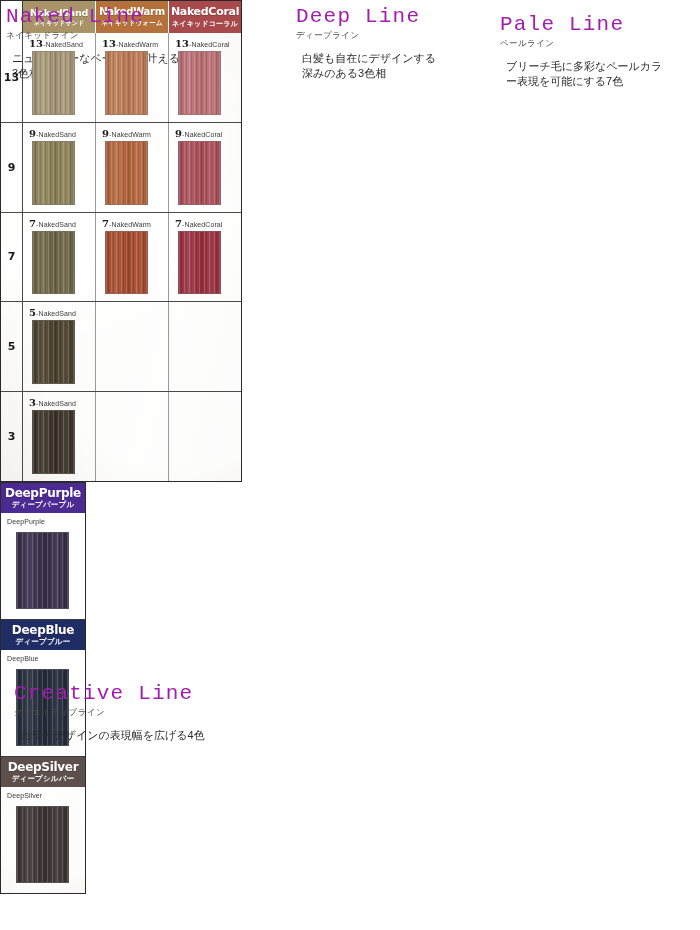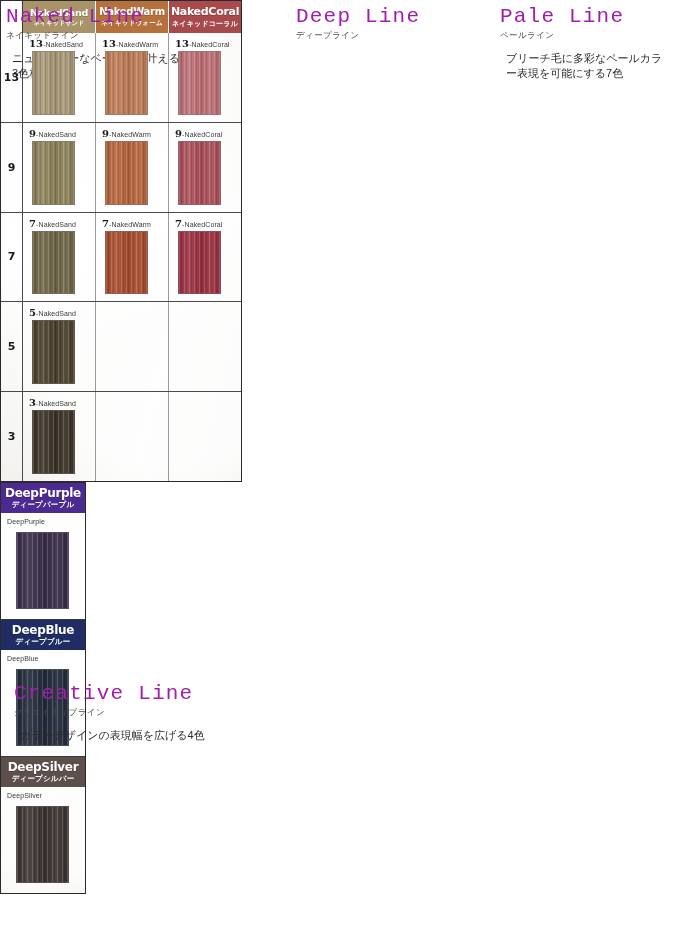--- a/index.html
+++ b/index.html
@@ -248,20 +248,22 @@
       <div class="cell nk-cell"></div>
       <div class="cell nk-cell"></div>
     </div>
 
   </div>
 </div>
 
 <div class="panel" style="left:296px;top:6px;">
   <div class="sec-title">Deep Line</div>
   <div class="sec-kana">ディープライン</div>
+  <div class="sec-desc">白髪も自在にデザインする
+深みのある3色相</div>
 </div>
 
 <div class="chart paper" id="deep-chart">
   <div class="dp-block">
     <div class="hdr dp-hdr small" style="background-color: rgb(75, 42, 145); color: rgb(255, 255, 255);">
       <span class="en">DeepPurple</span>
       <span class="jp">ディープパープル</span>
     </div>
     <div class="cell dp-cell">
       <div class="clabel">DeepPurple</div>
@@ -283,21 +285,21 @@
       <span class="en">DeepSilver</span>
       <span class="jp">ディープシルバー</span>
     </div>
     <div class="cell dp-cell">
       <div class="clabel">DeepSilver</div>
       <div class="swatch" style="background-color: rgb(59, 51, 48);"></div>
     </div>
   </div>
 </div>
 
-<div class="panel" style="left:500px;top:6px;">
+<div class="panel" style="left:500px;top:14px;">
   <div class="sec-title">Pale Line</div>
   <div class="sec-kana">ペールライン</div>
   <div class="sec-desc">ブリーチ毛に多彩なペールカラ
 ー表現を可能にする7色</div>
 </div>
 
 <div class="panel" style="left:14px;top:683px;">
   <div class="sec-title">Creative Line</div>
   <div class="sec-kana">クリエイティブライン</div>
   <div class="sec-desc">カラーデザインの表現幅を広げる4色</div>

